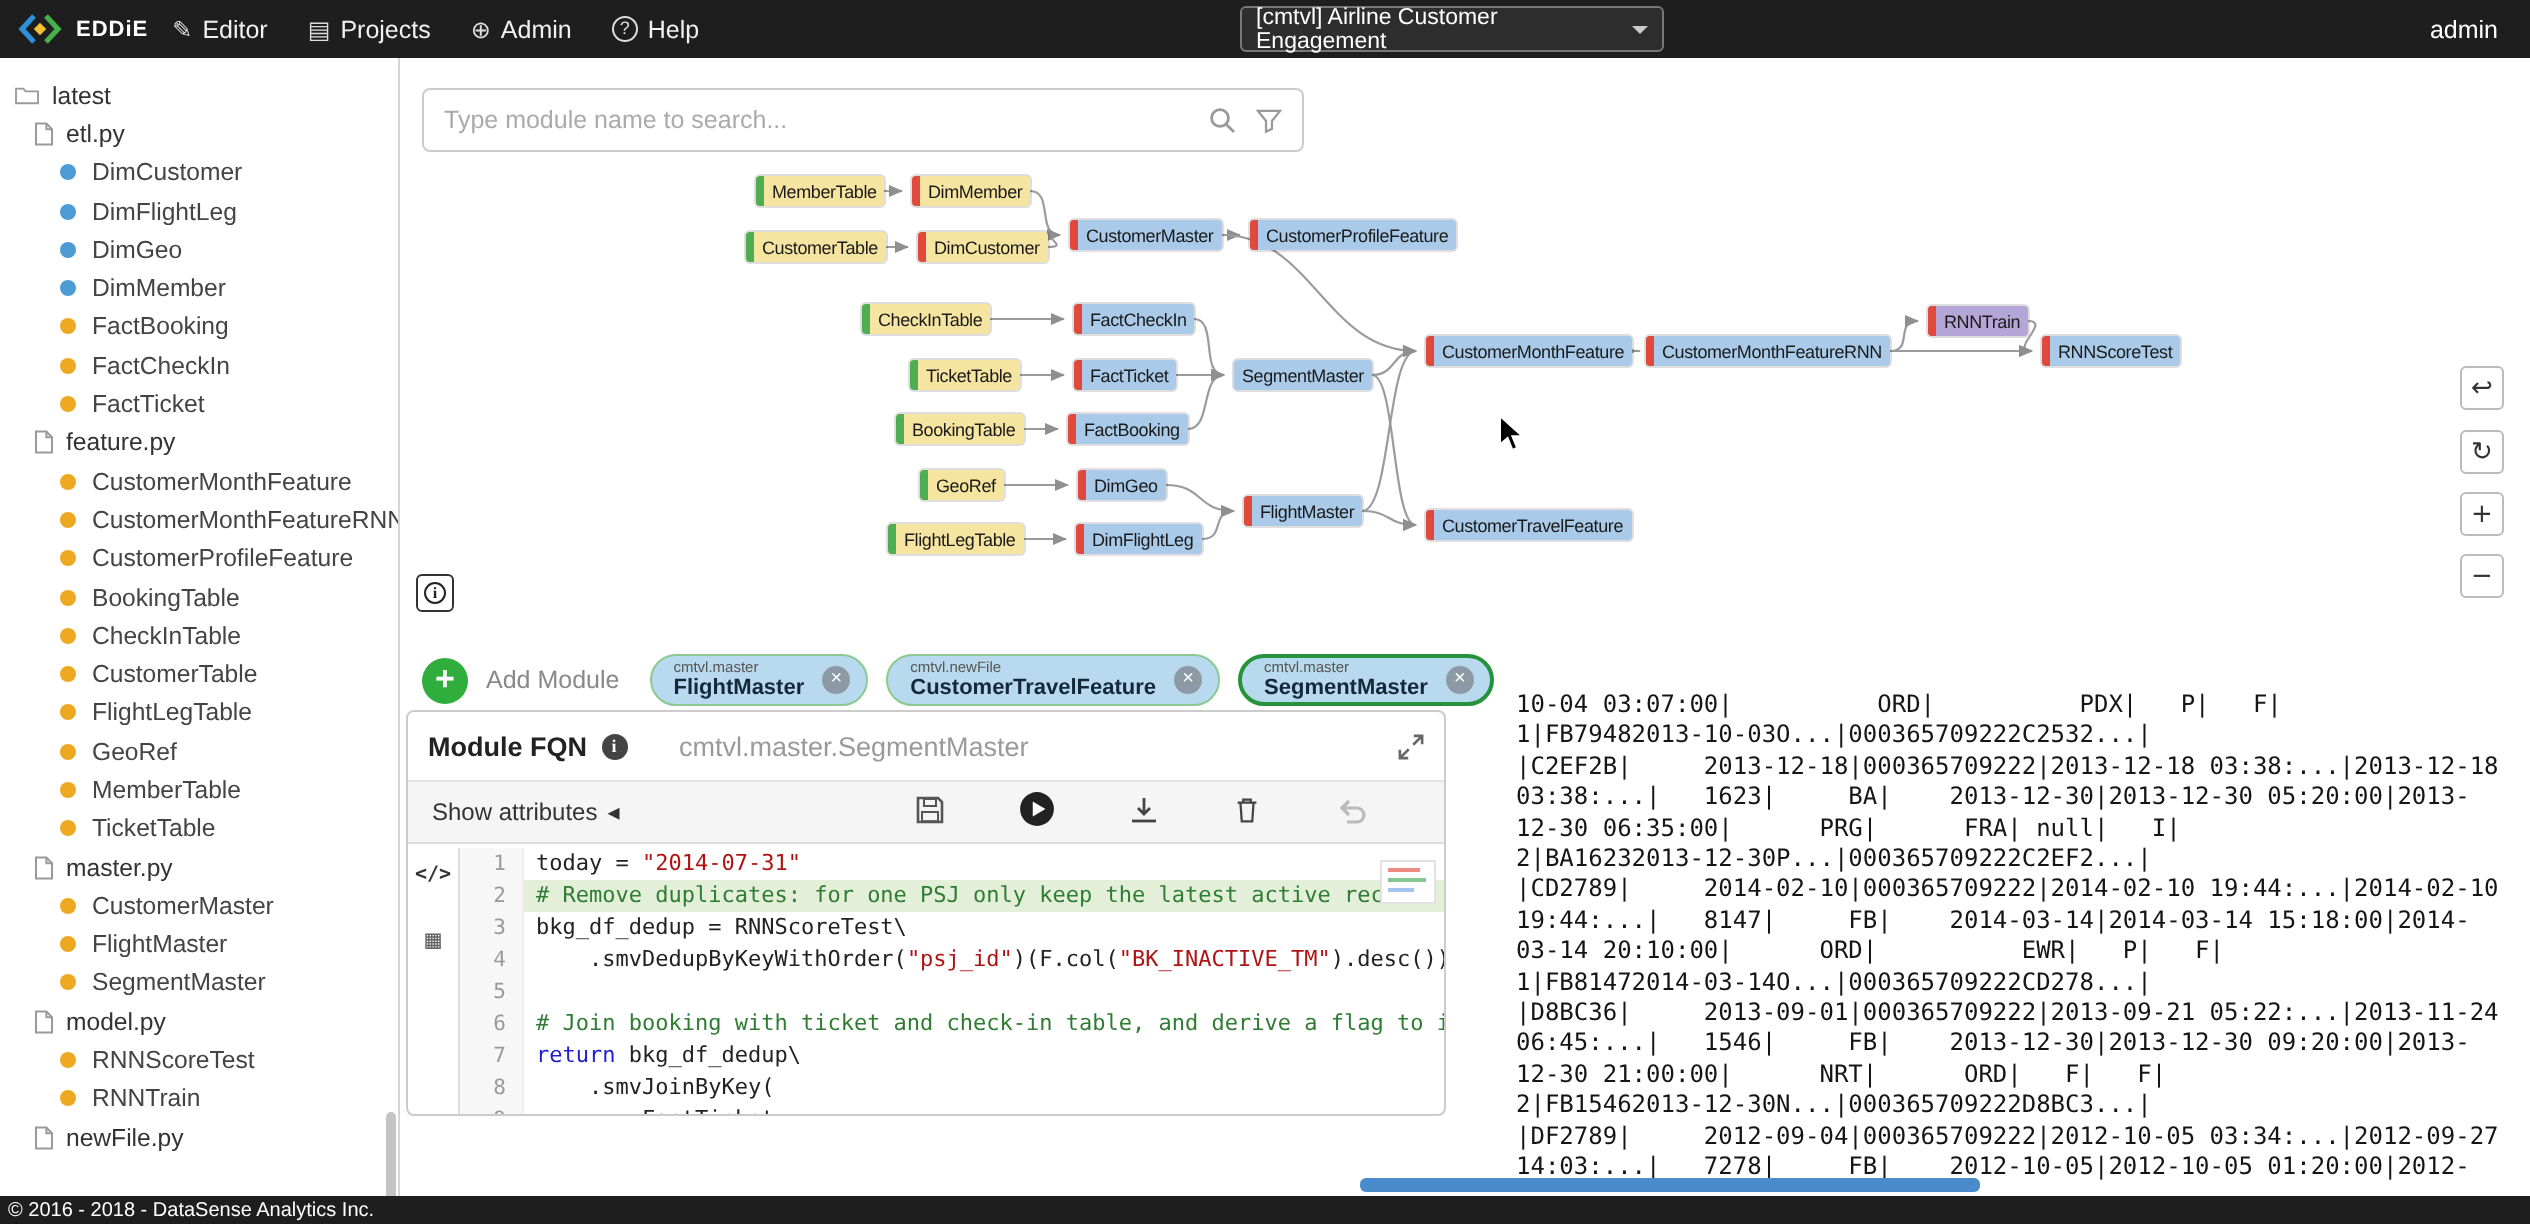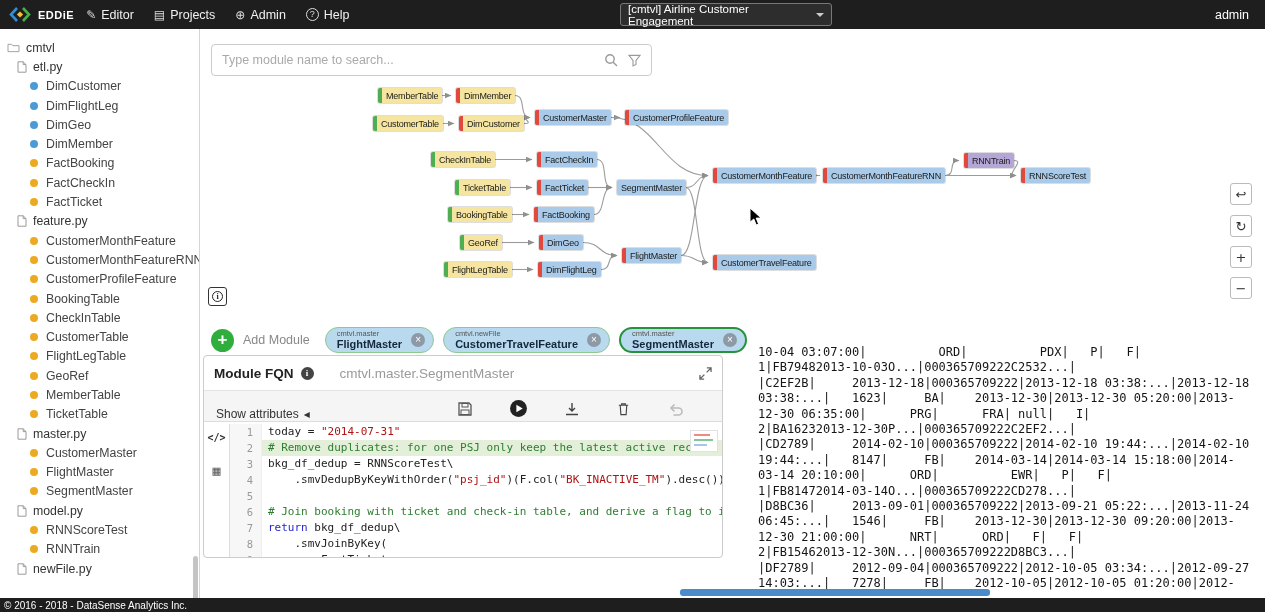--- a/index.html
+++ b/index.html
@@ -95,21 +95,21 @@
   .card { position:absolute; left:2px; top:37px; width:520px; height:203px;
     border:1px solid #ccc; border-radius:4px; background:#fff; overflow:hidden; }
   .card-head { height:34px; display:flex; align-items:center; padding:0 10px; gap:7px; }
   .fqn-label { font-weight:bold; font-size:13.5px; color:#222; }
   .info-dot { width:13px; height:13px; border-radius:50%; background:#444; color:#fff;
     font-size:9px; font-weight:bold; display:flex; align-items:center; justify-content:center;
     font-family:"Liberation Serif", serif; }
   .fqn-value { color:#9a9a9a; font-size:13.5px; margin-left:19px; }
   .expand { margin-left:auto; cursor:pointer; display:flex; }
   .card-tools { height:32px; background:#f5f5f5; border-top:1px solid #e3e3e3;
-    border-bottom:1px solid #ddd; display:flex; align-items:flex-end; padding:0 12px; }
+    border-bottom:1px solid #ddd; display:flex; align-items:center; padding:0 12px; }
   .attr-toggle { font-size:12px; color:#333; display:flex; gap:5px; align-items:center;
     cursor:pointer; }
   .tool-icons { display:flex; margin-left:auto; gap:36px; margin-right:26px; align-items:center; }
   .tool-btn { background:none; border:none; padding:0; cursor:pointer; display:flex; }
   .card-body { position:absolute; top:68px; bottom:0; left:0; right:0; display:flex; }
   .side-strip { width:26px; border-right:1px solid #ddd; display:flex; flex-direction:column;
     align-items:center; padding-top:8px; gap:20px; }
   .strip-btn { font-size:10px; font-family:"DejaVu Sans Mono", monospace; color:#333;
     cursor:pointer; font-weight:bold; background:none; border:none; }
   .strip-btn.grid { font-size:13px; color:#666; font-weight:normal; }
@@ -177,21 +177,21 @@
 </header>
 
 <aside class="sidebar">
   <div id="tree">
       <div class="trow root">
         <span class="ticon">
           <svg width="13" height="11" viewBox="0 0 14 12">
             <path d="M1 2.5h4l1.2 1.5H13v6.5H1z" fill="#fff" stroke="#9a9a9a" stroke-width="1"></path>
           </svg>
         </span>
-        <span>cmtvl</span>
+        <span>latest</span>
       </div>
       <div class="trow file">
         <span class="ticon">
           <svg width="10" height="12" viewBox="0 0 10 12">
             <path d="M1 .8h5.2L9 3.6v7.6H1z" fill="#fff" stroke="#9a9a9a"></path>
             <path d="M6.2 .8v2.8H9" fill="none" stroke="#9a9a9a"></path>
           </svg>
         </span>
         <span>etl.py</span>
       </div>

